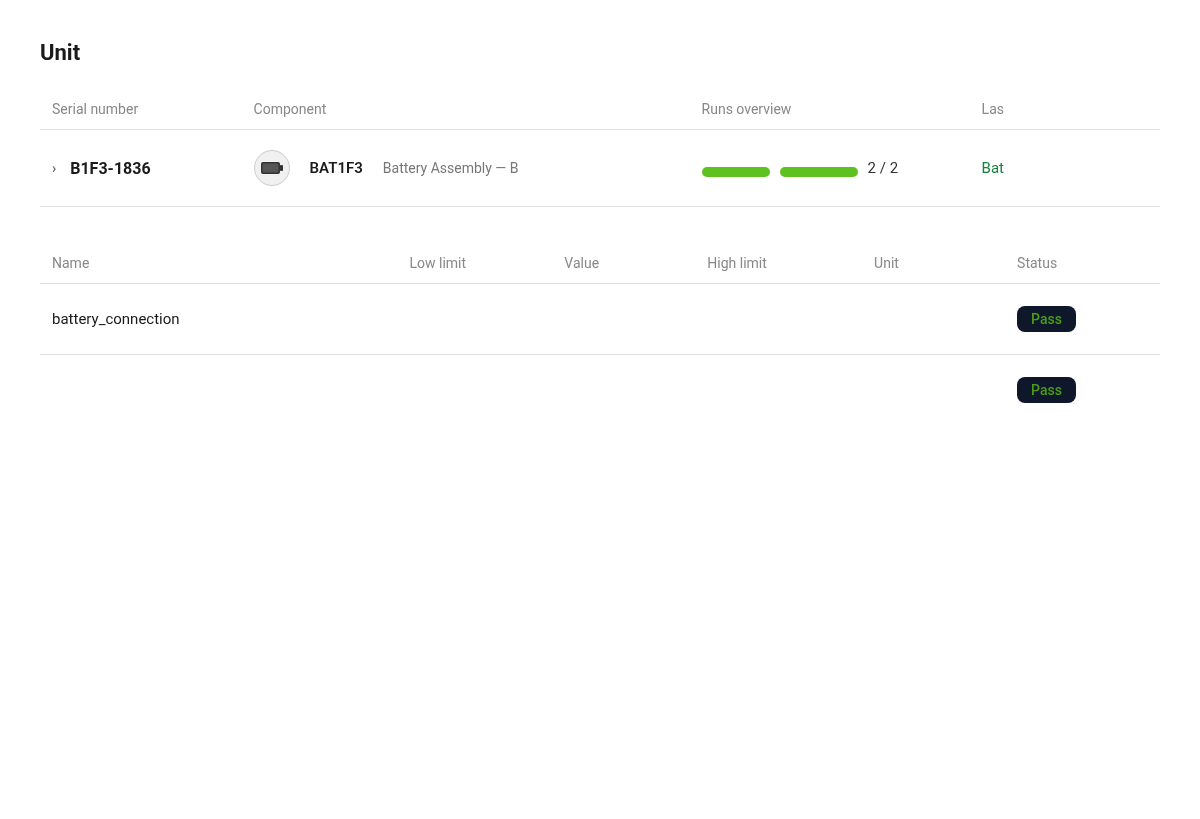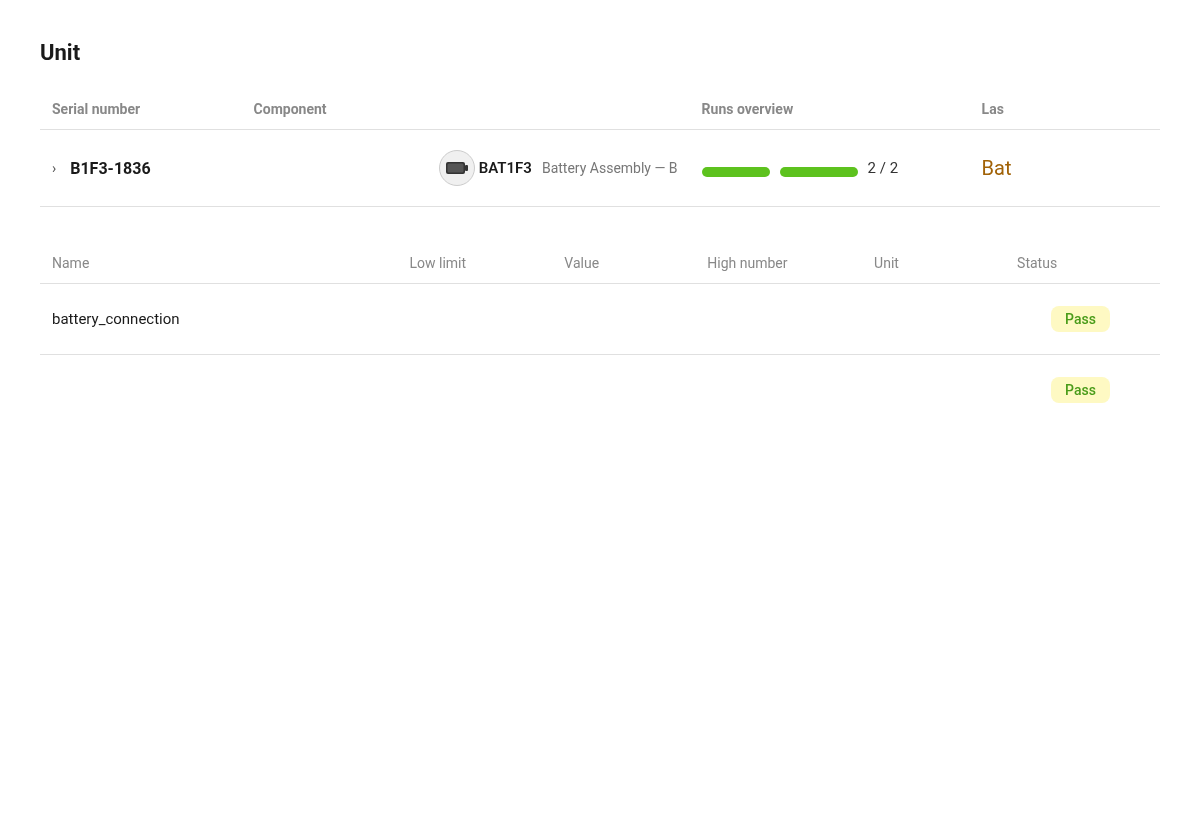--- a/index.html
+++ b/index.html
@@ -29,21 +29,21 @@
     }
     .unit-table {
       width: 100%;
       border-collapse: collapse;
     }
     .unit-table thead tr {
       border-bottom: 1.5px solid #e0e0e0;
     }
     .unit-table thead th {
       text-align: left;
-      font-weight: 700;
+      font-weight: 400;
       color: #888;
       font-size: 14px;
       padding: 8px 12px 12px 12px;
     }
     .unit-table tbody tr {
       border-bottom: 1.5px solid #e0e0e0;
     }
     .unit-table tbody td {
       padding: 20px 12px;
       vertical-align: middle;
@@ -54,64 +54,62 @@
       text-align: center;
     }
     .expand-chevron {
       color: #555;
       font-size: 14px;
       padding-right: 4px;
     }
     .component-cell {
       display: flex;
       align-items: center;
-      gap: 4px;
-      justify-content: flex-end;
+      gap: 20px;
     }
     .component-icon {
       width: 36px;
       height: 36px;
       border-radius: 50%;
       border: 1.5px solid #ccc;
       background: #f0f0f0;
       display: flex;
       align-items: center;
       justify-content: center;
       font-size: 16px;
       flex-shrink: 0;
     }
     .component-code {
       font-weight: 600;
       font-size: 15px;
     }
     .component-name {
       color: #777;
       font-size: 14px;
-      margin-left: 6px;
     }
     .runs-cell {
       display: flex;
       align-items: flex-end;
       gap: 10px;
     }
     .run-bar {
       height: 10px;
       border-radius: 5px;
       background: #5dc21e;
     }
     .run-bar-1 { width: 68px; }
     .run-bar-2 { width: 78px; }
     .runs-count {
       font-size: 15px;
       color: #333;
       white-space: nowrap;
     }
     .last-cell {
-      font-size: 20px;
-      color: #a16207;
+      font-size: 15px;
+      color: #15803d;
     }
 
     
     .steps-section {
       margin-top: 10px;
     }
     .steps-table {
       width: 100%;
       border-collapse: collapse;
     }
@@ -134,23 +132,22 @@
       font-size: 15px;
     }
     .status-badge {
       display: inline-block;
       padding: 5px 14px;
       border-radius: 8px;
       font-size: 14px;
       font-weight: 500;
     }
     .status-pass {
-      background: #fef9c3;
+      background: #0f172a;
       color: #4a9c1a;
-      margin-left: 34px;
     }
     .col-name { width: 30%; }
     .col-low { width: 13%; }
     .col-value { width: 12%; margin-top: 25px; }
     .col-high { width: 14%; }
     .col-unit { width: 12%; }
     .col-status { width: 13%; text-align: left; }
 
     .th-serial { width: 18%; }
     .th-component { width: 40%; }
@@ -211,21 +208,21 @@
   </div>
 
   <div class="steps-section">
 
     <table class="steps-table">
       <thead>
         <tr>
           <th class="col-name">Name</th>
           <th class="col-low">Low limit</th>
           <th class="col-value">Value</th>
-          <th class="col-high">High number</th>
+          <th class="col-high">High limit</th>
           <th class="col-unit">Unit</th>
           <th class="col-status">Status</th>
         </tr>
       </thead>
       <tbody id="steps-tbody">
       <tr>
             <td>battery_connection</td>
             <td></td>
             <td></td>
             <td></td>

